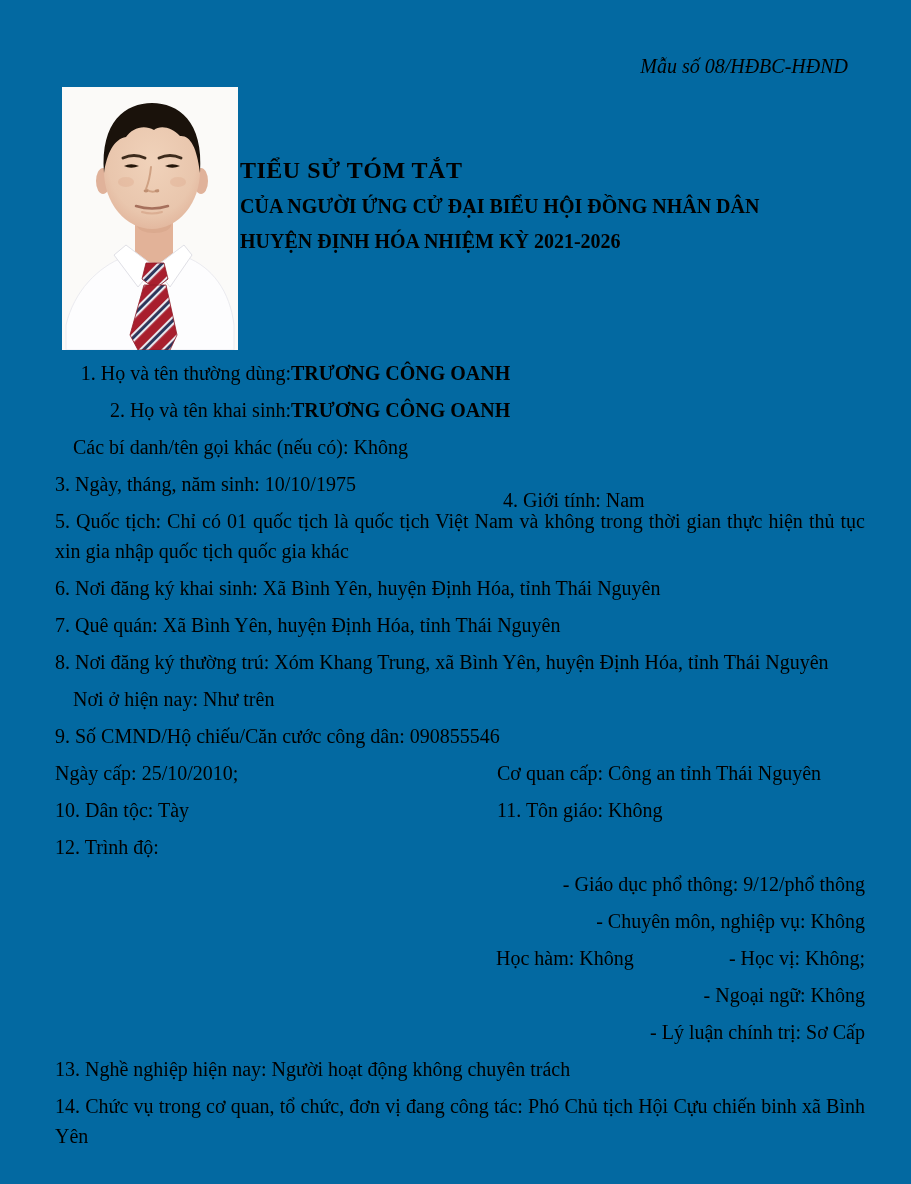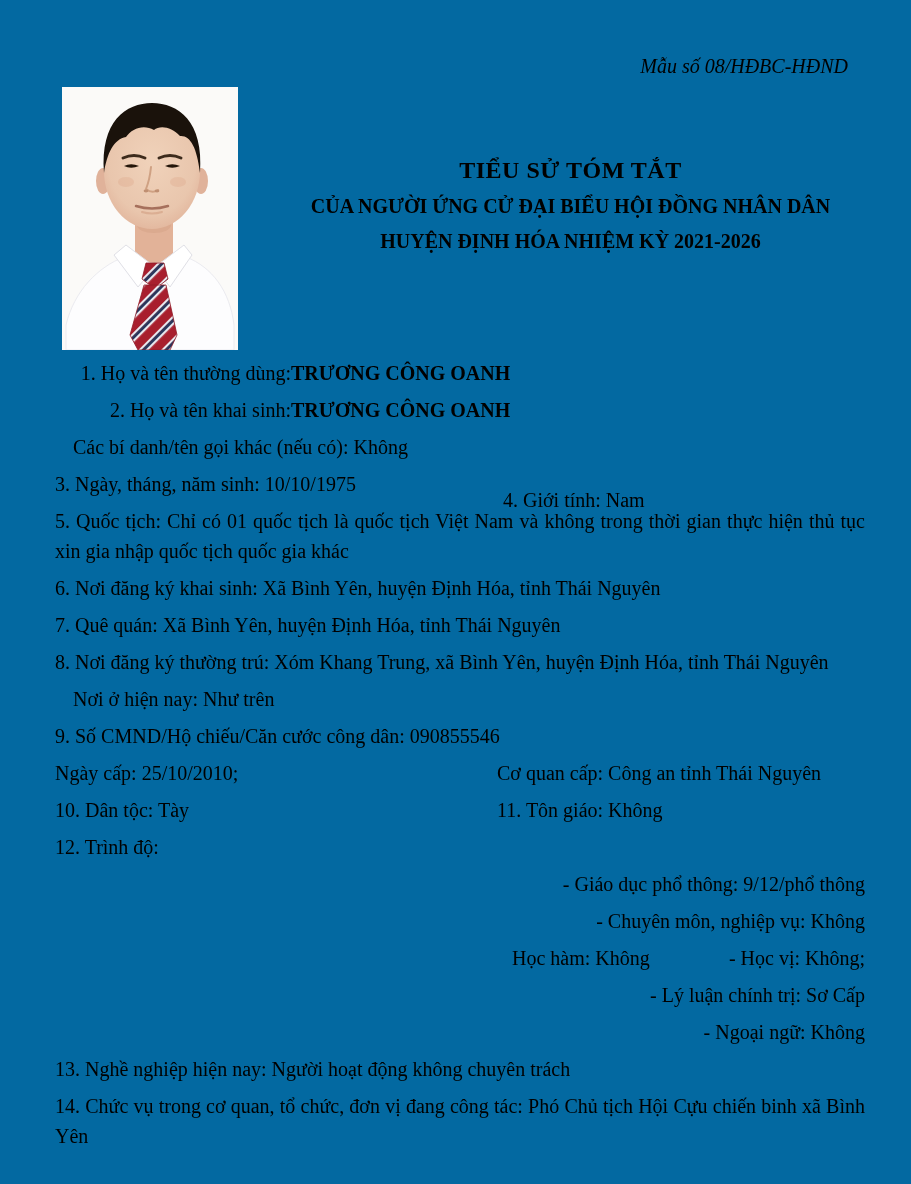--- a/index.html
+++ b/index.html
@@ -1,32 +1,32 @@
 <!DOCTYPE html>
 <html><head>
 <meta charset="utf-8">
 <style>
   html,body{margin:0;padding:0;background:#888;}
   .page{position:relative;width:911px;height:1184px;background:#0369a1;margin:0 auto;
         font-family:"Liberation Serif",serif;color:#000;overflow:hidden;}
   .form-code{position:absolute;top:55px;right:63px;font-style:italic;font-size:20px;}
   .photo{position:absolute;left:62px;top:87px;width:176px;height:263px;display:block;}
-  .title-block{position:absolute;left:240px;top:157px;width:661px;text-align:center;}
+  .title-block{position:absolute;left:240px;top:157px;width:661px;text-align:left;}
   .t1{font-size:24px;font-weight:bold;letter-spacing:.5px;margin-bottom:11px;}
   .t2{font-size:20px;font-weight:bold;margin-bottom:12px;}
   .body{position:absolute;top:358px;left:0;right:0;padding:0 46px 0 55px;font-size:20px;}
   .body p{margin:0 0 7px 0;line-height:30px;position:relative;}
   .lbl{display:inline-block;width:236px;text-align:right;}
   .ind{padding-left:18px;}
   .dash{padding-left:20px;text-align:right;}
   .just{text-align:justify;}
   .c2{position:absolute;top:0;white-space:nowrap;}
   .l448{left:448px;margin-top:16px;}
   .l442{left:442px;}
-  .l454{left:457px;}
+  .l454{left:441px;}
   b{font-weight:bold;}
 </style>
 </head>
 <body>
 
 <div class="page">
 
   <div class="form-code">Mẫu số 08/HĐBC-HĐND</div>
 
   <svg class="photo" viewBox="0 0 176 263" xmlns="http://www.w3.org/2000/svg" preserveAspectRatio="none">
@@ -84,19 +84,19 @@
     <p>7. Quê quán: Xã Bình Yên, huyện Định Hóa, tỉnh Thái Nguyên</p>
     <p class="just">8. Nơi đăng ký thường trú: Xóm Khang Trung, xã Bình Yên, huyện Định Hóa, tỉnh Thái Nguyên</p>
     <p class="ind">Nơi ở hiện nay: Như trên</p>
     <p>9. Số CMND/Hộ chiếu/Căn cước công dân: 090855546</p>
     <p><span>Ngày cấp: 25/10/2010;</span><span class="c2 l442">Cơ quan cấp: Công an tỉnh Thái Nguyên</span></p>
     <p><span>10. Dân tộc: Tày</span><span class="c2 l442">11. Tôn giáo:  Không</span></p>
     <p>12. Trình độ:</p>
     <p class="dash">- Giáo dục phổ thông: 9/12/phổ thông</p>
     <p class="dash">- Chuyên môn, nghiệp vụ: Không</p>
     <p class="dash"><span>- Học vị: Không;</span><span class="c2 l454">Học hàm: Không</span></p>
+    <p class="dash">- Ngoại ngữ: Không</p>
     <p class="dash">- Lý luận chính trị: Sơ Cấp</p>
-    <p class="dash">- Ngoại ngữ: Không</p>
     <p>13. Nghề nghiệp hiện nay: Người hoạt động không chuyên trách</p>
     <p class="just">14. Chức vụ trong cơ quan, tổ chức, đơn vị đang công tác: Phó Chủ tịch Hội Cựu chiến binh xã Bình Yên</p>
   </div>
 
 </div>
 
 </body></html>

